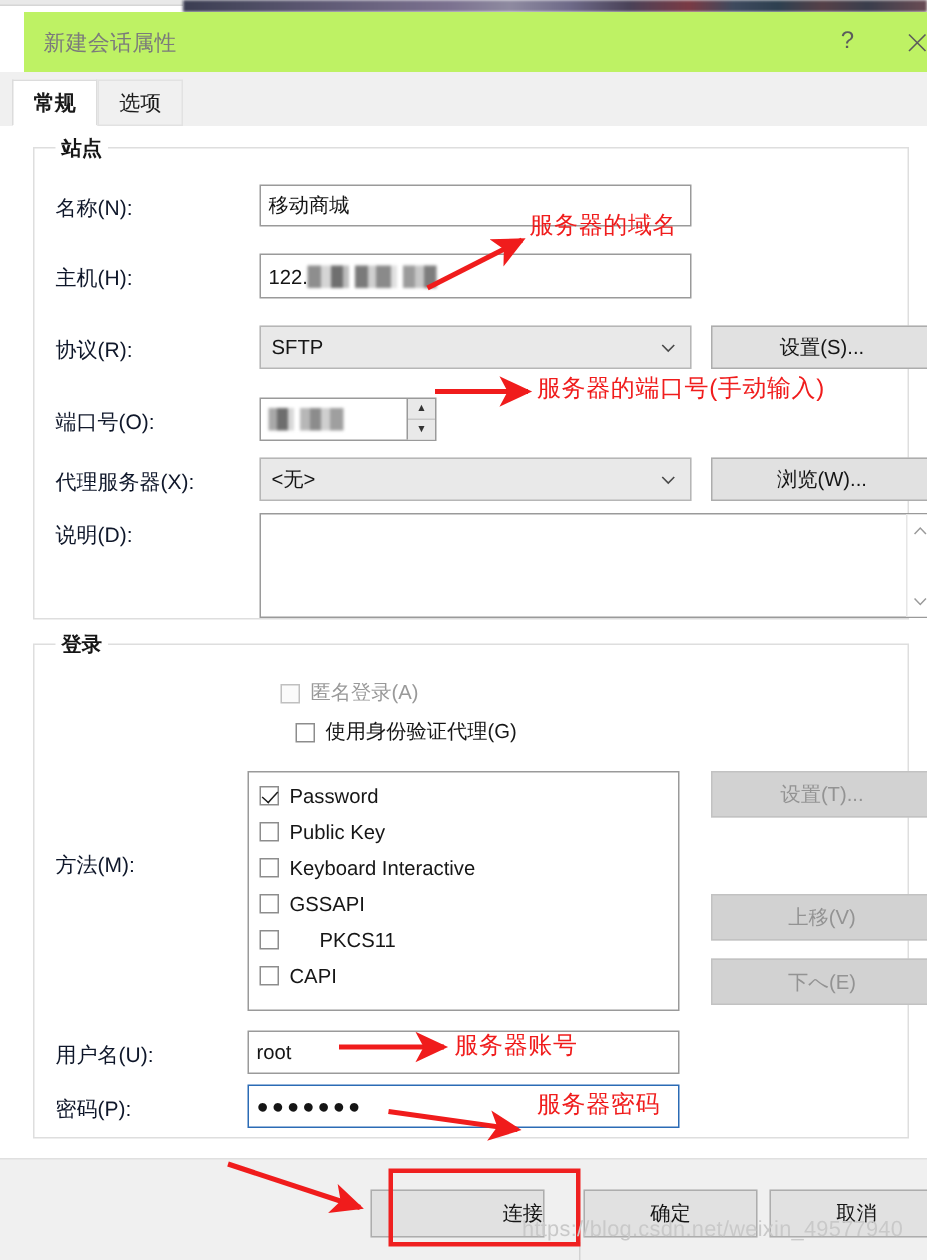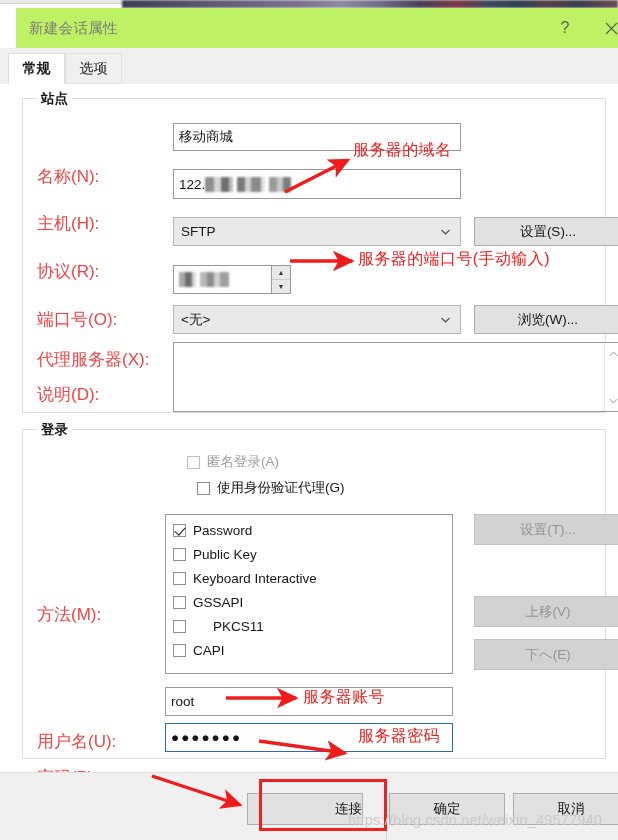--- a/index.html
+++ b/index.html
@@ -98,23 +98,22 @@
     padding: 0 4px;
     font-size: 13.5px; color: #161616; font-weight: 700;
     white-space: nowrap;
   }
 
   #gb-site  { left: 22px; top: 14px;  width: 584px; height: 315px; }
   #gb-login { left: 22px; top: 345px; width: 584px; height: 330px; }
 
   .field-label {
     position: absolute;
-    font-size: 17px; color: #ef4444;
-    white-space: nowrap;
-    margin-top: 35px;
+    font-size: 14px; color: #0f172a;
+    white-space: nowrap;
   }
 
   .textbox {
     position: absolute;
     background: #ffffff;
     border: 1px solid #9a9a9a;
     font-size: 13.5px; color: #151515;
     display: flex; align-items: center;
     padding-left: 5px;
     white-space: nowrap;

